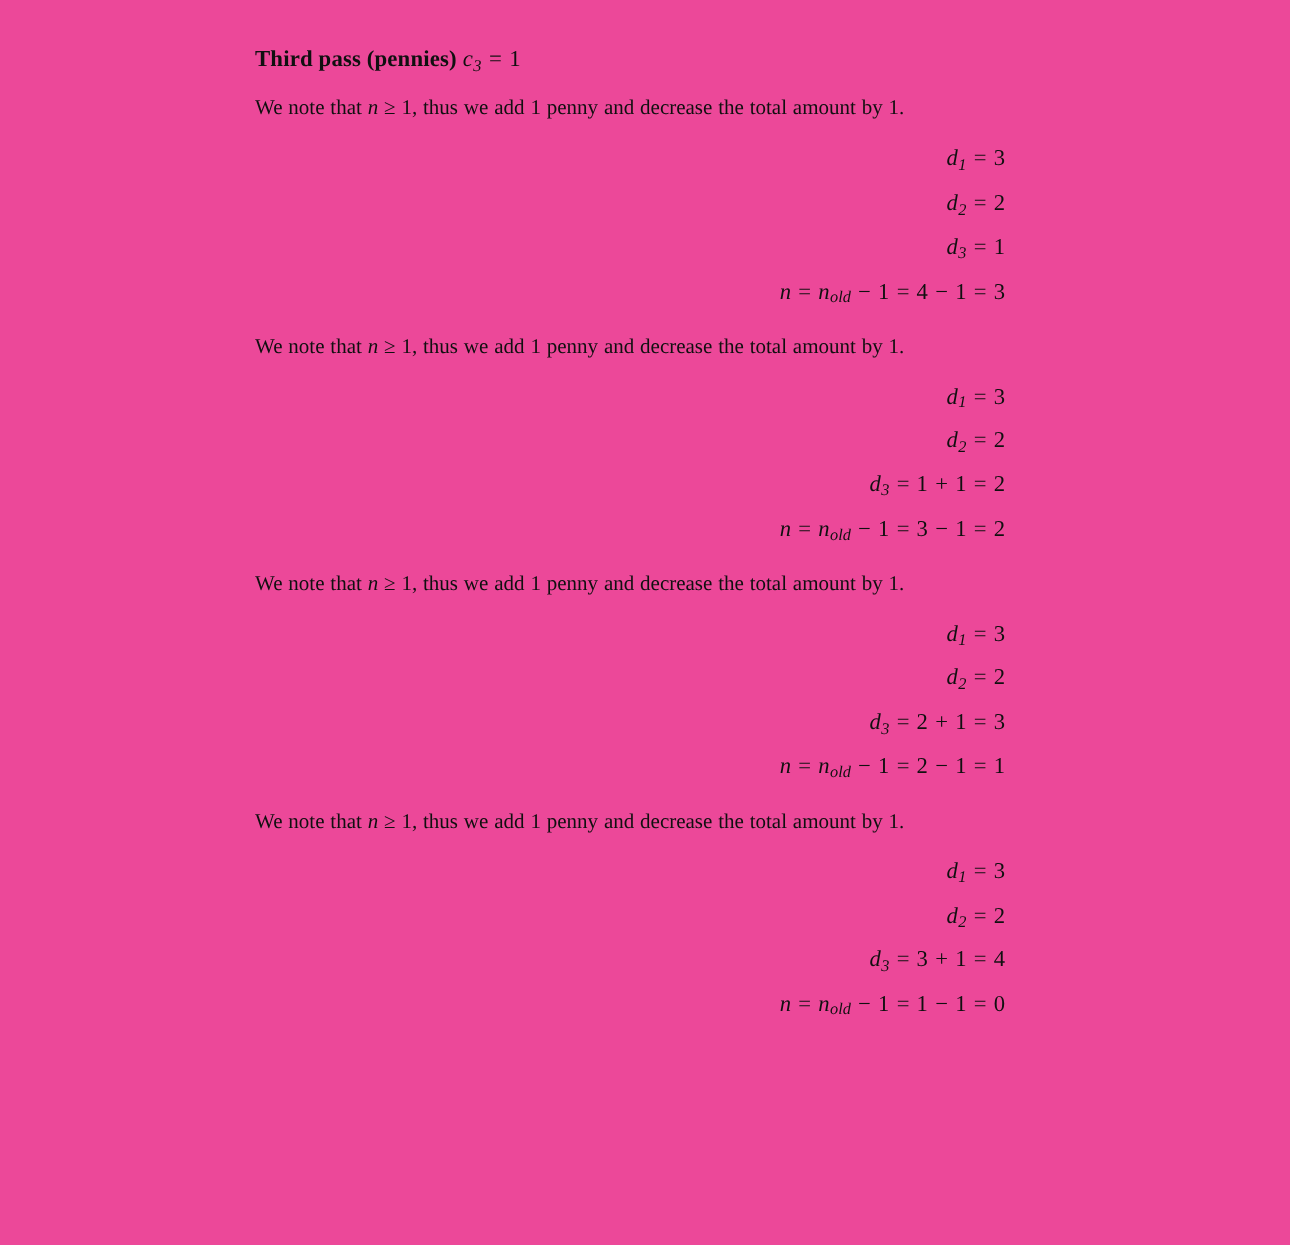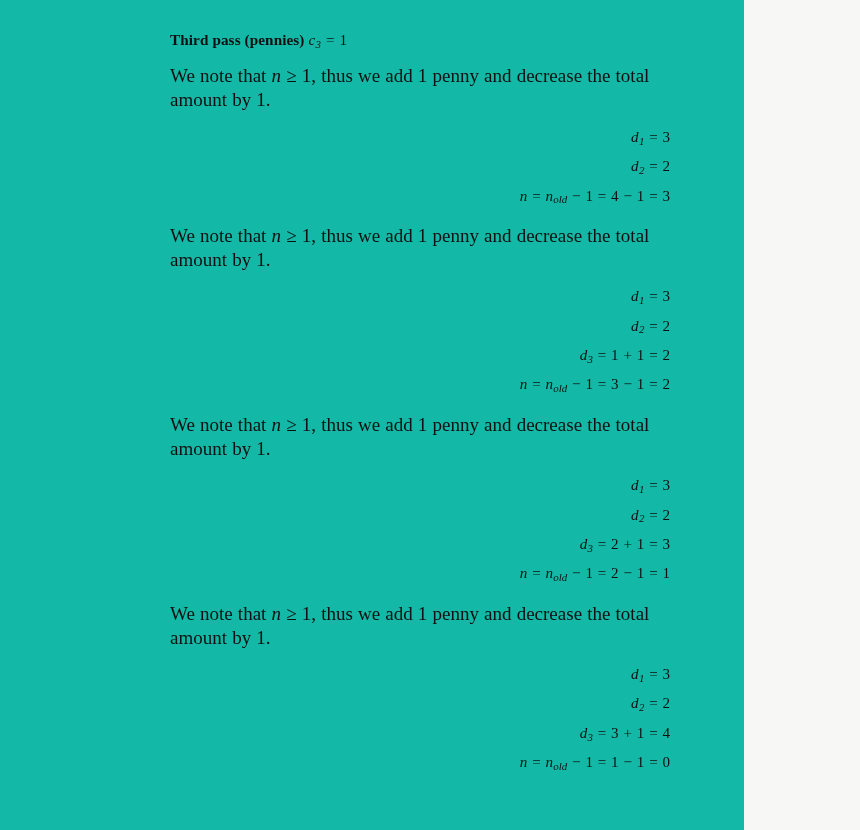--- a/index.html
+++ b/index.html
@@ -8,24 +8,24 @@
   }
   body {
     width: 860px;
     height: 830px;
     background: #f7f7f6;
     font-family: "Liberation Serif", "DejaVu Serif", serif;
     color: #101010;
     overflow: hidden;
   }
   .page {
-    width: 744px;
+    width: 860px;
     height: 830px;
     position: relative;
-    background: #14b8a6;
+    background: #ec4899;
     box-sizing: border-box;
     padding: 0;
   }
   .column {
     position: absolute;
     left: 170px;
     top: 30px;
     width: 500px;
   }
 
@@ -36,21 +36,21 @@
     font-weight: bold;
     margin: 0 0 12px 0;
     letter-spacing: 0.1px;
   }
   .section-heading .mathrun {
     font-weight: normal;
   }
 
   
   .para {
-    font-size: 19px;
+    font-size: 14px;
     line-height: 1.27;
     margin: 0;
     text-align: left;
     word-spacing: 0.4px;
   }
   .conclusion {
     margin-top: 15px;
     font-size: 15.1px;
     line-height: 1.27;
   }
@@ -98,20 +98,21 @@
 <div class="page">
   <div class="column">
 
     <h2 class="section-heading"><span>Third pass (pennies)</span><span class="mathrun">&nbsp;<span class="math"><span>c</span><span class="sub">3</span><span class="sp"></span><span class="op">=</span><span class="sp"></span><span class="num">1</span></span></span></h2>
 
     <p class="para">We note that <span class="math">n</span> <span class="math"><span class="op">≥</span></span> <span class="math"><span class="num">1</span></span>, thus we add 1 penny and decrease the total amount by 1.</p>
 
     <div class="display-block first-block">
       <div class="display-line"><span class="math"><span>d</span><span class="sub">1</span><span class="sp"></span><span class="op">=</span><span class="sp"></span><span class="num">3</span></span></div>
       <div class="display-line"><span class="math"><span>d</span><span class="sub">2</span><span class="sp"></span><span class="op">=</span><span class="sp"></span><span class="num">2</span></span></div>
+      <div class="display-line"><span class="math"><span>d</span><span class="sub">3</span><span class="sp"></span><span class="op">=</span><span class="sp"></span><span class="num">1</span></span></div>
       <div class="display-line"><span class="math"><span>n</span><span class="sp"></span><span class="op">=</span><span class="sp"></span><span>n</span><span class="sub">old</span><span class="sp"></span><span class="op">−</span><span class="sp"></span><span class="num">1</span><span class="sp"></span><span class="op">=</span><span class="sp"></span><span class="num">4</span><span class="sp"></span><span class="op">−</span><span class="sp"></span><span class="num">1</span><span class="sp"></span><span class="op">=</span><span class="sp"></span><span class="num">3</span></span></div>
     </div>
 
     <p class="para">We note that <span class="math">n</span> <span class="math"><span class="op">≥</span></span> <span class="math"><span class="num">1</span></span>, thus we add 1 penny and decrease the total amount by 1.</p>
 
     <div class="display-block">
       <div class="display-line"><span class="math"><span>d</span><span class="sub">1</span><span class="sp"></span><span class="op">=</span><span class="sp"></span><span class="num">3</span></span></div>
       <div class="display-line"><span class="math"><span>d</span><span class="sub">2</span><span class="sp"></span><span class="op">=</span><span class="sp"></span><span class="num">2</span></span></div>
       <div class="display-line"><span class="math"><span>d</span><span class="sub">3</span><span class="sp"></span><span class="op">=</span><span class="sp"></span><span class="num">1</span><span class="sp"></span><span class="op">+</span><span class="sp"></span><span class="num">1</span><span class="sp"></span><span class="op">=</span><span class="sp"></span><span class="num">2</span></span></div>
       <div class="display-line"><span class="math"><span>n</span><span class="sp"></span><span class="op">=</span><span class="sp"></span><span>n</span><span class="sub">old</span><span class="sp"></span><span class="op">−</span><span class="sp"></span><span class="num">1</span><span class="sp"></span><span class="op">=</span><span class="sp"></span><span class="num">3</span><span class="sp"></span><span class="op">−</span><span class="sp"></span><span class="num">1</span><span class="sp"></span><span class="op">=</span><span class="sp"></span><span class="num">2</span></span></div>

